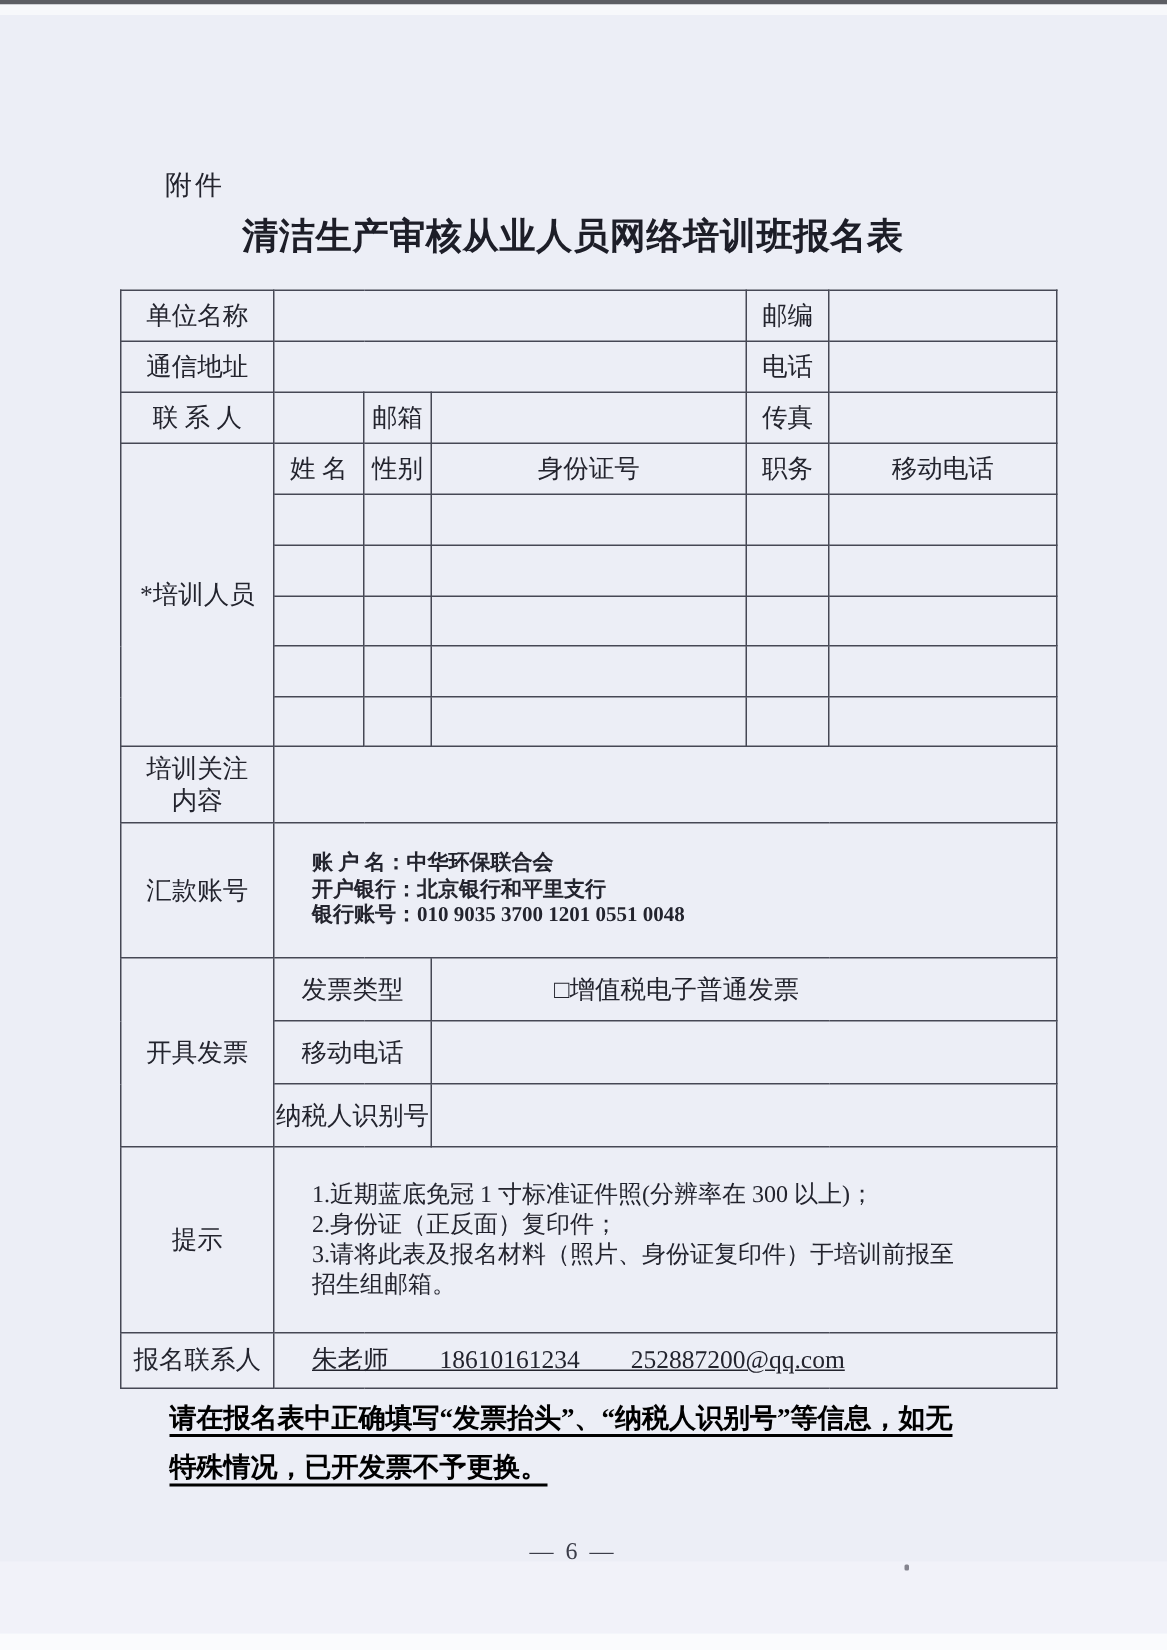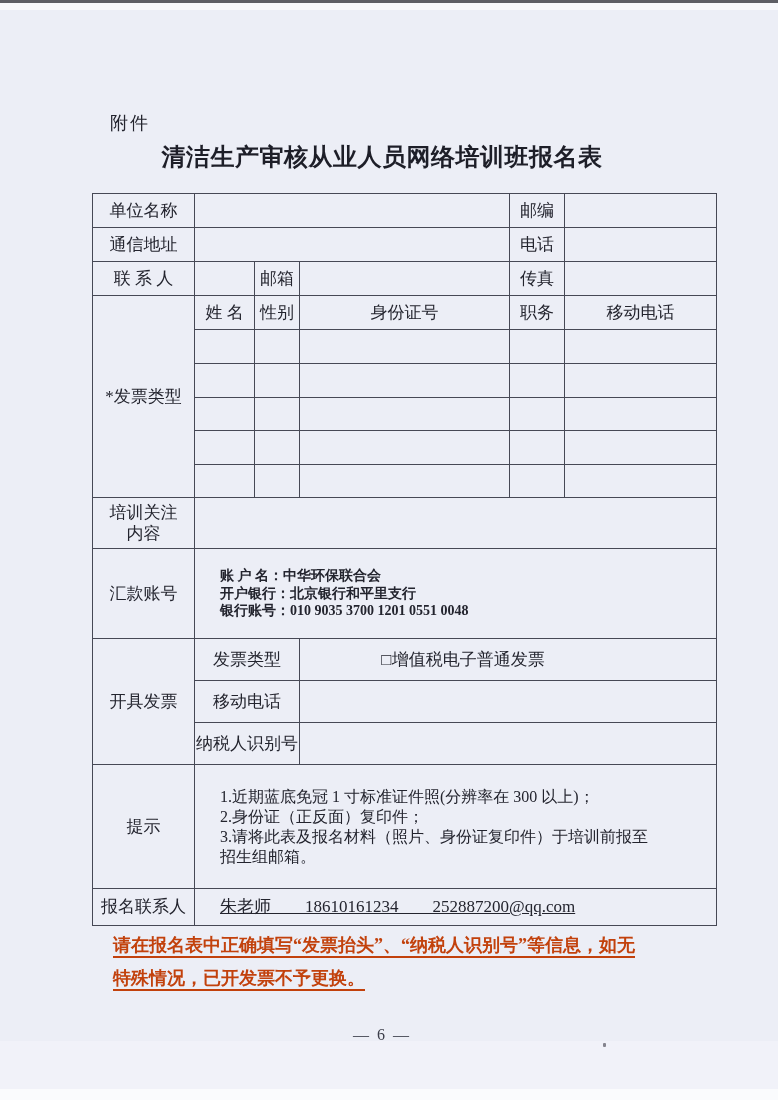--- a/index.html
+++ b/index.html
@@ -21,21 +21,21 @@
   .attachment{position:absolute;left:110px;top:111px;font-size:18px;letter-spacing:2px;}
   .title{
     position:absolute;left:0;top:141px;width:764px;margin:0;
     text-align:center;
     font-family:"Liberation Sans","DejaVu Sans",sans-serif;
     font-size:24px;font-weight:bold;letter-spacing:0.5px;
     color:#1d1e28;
   }
 
   table.form-table{
-    position:absolute;left:92px;top:193px;width:624px;
+    position:absolute;left:80px;top:193px;width:624px;
     border-collapse:collapse;table-layout:fixed;
     font-size:17px;
   }
   .form-table td{
     border:1.5px solid #464855;
     text-align:center;vertical-align:middle;
     padding:0;overflow:hidden;
     line-height:1.25;
   }
   .left-text{text-align:left !important;padding-left:25px !important;}
@@ -46,21 +46,21 @@
   .inv-val{padding-right:90px !important;}
   .contact-val{font-size:17px;text-decoration:underline;}
 
   .footer-note{
     position:absolute;left:113px;top:929px;width:580px;
     font-size:18px;font-weight:bold;
     line-height:33px;white-space:pre-line;
     text-decoration:underline;
     text-underline-offset:5px;
     text-decoration-thickness:1.5px;
-    color:#c2410c;
+    color:#000000;
   }
   .page-number{
     position:absolute;left:0;top:1026px;width:764px;
     text-align:center;font-size:16px;color:#3b3d49;letter-spacing:2px;
   }
 </style>
 </head>
 <body>
 
 <div class="page">
@@ -97,21 +97,21 @@
       </tr>
       <tr style="height:34px">
         <td>联 系 人</td>
         <td></td>
         <td>邮箱</td>
         <td></td>
         <td>传真</td>
         <td></td>
       </tr>
       <tr style="height:34px">
-        <td rowspan="6">*发票类型</td>
+        <td rowspan="6">*培训人员</td>
         <td>姓 名</td>
         <td>性别</td>
         <td>身份证号</td>
         <td>职务</td>
         <td>移动电话</td>
       </tr>
       <tr style="height:34px">
         <td></td>
           <td></td>
           <td></td>

